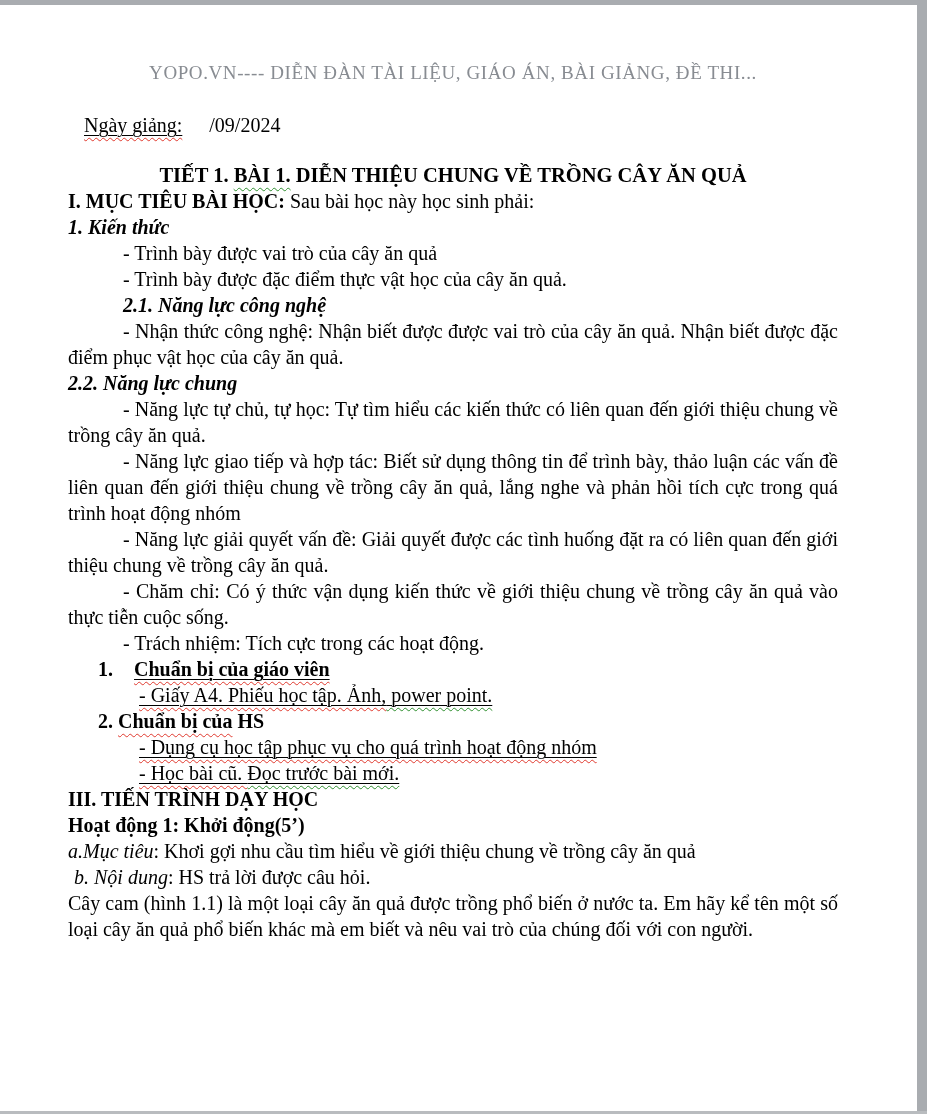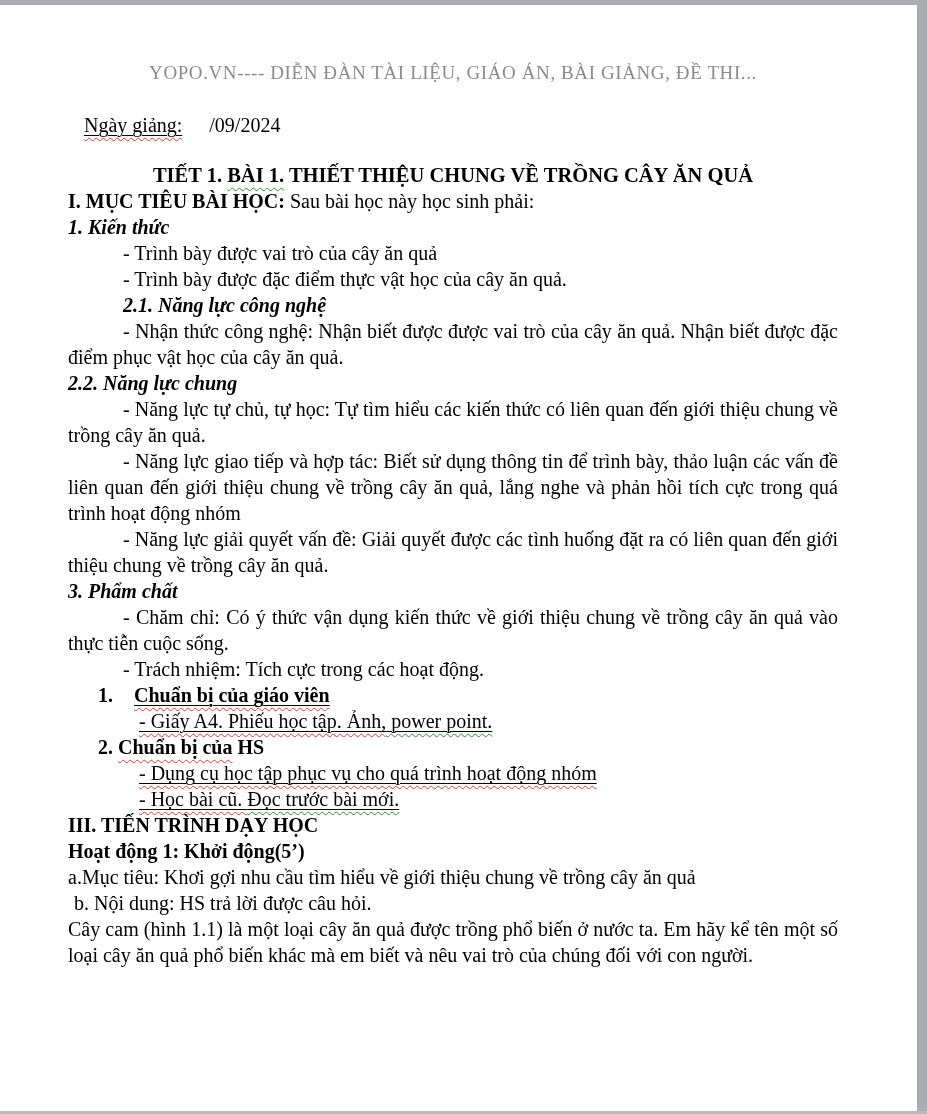--- a/index.html
+++ b/index.html
@@ -15,21 +15,21 @@
   .watermark { font-size:19px; letter-spacing:0.6px; line-height:26px;text-align:center; }
 
   p { font-size:20px; line-height:26px; }
   .date-line { margin-top:26px; }
   .date-value { margin-left:27px; }
 
   .title-line { margin-top:24px; text-align:center; font-weight:bold; font-size:20.5px; }
 
   .b  { font-weight:bold; }
   .bi { font-weight:bold; font-style:italic; }
-  .i  { }
+  .i  { font-style:italic; }
 
   .ind   { text-indent:55px; }
   .ind30 { padding-left:30px; }
   .just  { text-align:justify; }
 
   .u   { text-decoration:underline; text-decoration-thickness:1px; text-underline-offset:3px;margin-left:16px; }
   .sqr { text-decoration:underline; text-decoration-style:wavy; text-decoration-color:#e03a2f; text-decoration-thickness:1px; text-underline-offset:5px; }
   .sqg { text-decoration:underline; text-decoration-style:wavy; text-decoration-color:#2f8f2f; text-decoration-thickness:1px; text-underline-offset:5px; }
 
   .pad6 { padding-left:6px; }
@@ -40,36 +40,35 @@
 <div class="chrome-top" style="background: rgb(169, 172, 176);"></div>
 <div class="chrome-right" style="background: rgb(169, 172, 176);"></div>
 <div class="chrome-bottom" style="background: rgb(185, 188, 191);"></div>
 
 <div class="content">
 
   <p class="watermark" style="color: rgb(136, 140, 146);">YOPO.VN---- DIỄN ĐÀN TÀI LIỆU, GIÁO ÁN, BÀI GIẢNG, ĐỀ THI...</p>
 
   <p class="date-line"><span class="u"><span class="sqr">Ngày giảng:</span></span><span class="date-value">/09/2024</span></p>
 
-  <p class="title-line"><span>TIẾT 1. </span><span class="sqg">BÀI 1.</span><span> THIẾT THIỆU CHUNG VỀ TRỒNG CÂY ĂN QUẢ</span></p>
+  <p class="title-line"><span>TIẾT 1. </span><span class="sqg">BÀI 1.</span><span> DIỄN THIỆU CHUNG VỀ TRỒNG CÂY ĂN QUẢ</span></p>
 
   <p><span class="b">I. MỤC TIÊU BÀI HỌC:</span><span>  Sau bài học này học sinh phải:</span></p>
 
   <p class="bi">1. Kiến thức</p>
   <p class="ind">- Trình bày được vai trò của cây ăn quả</p>
   <p class="ind">- Trình bày được đặc điểm thực vật học của cây ăn quả.</p>
 
   <p class="bi ind">2.1. Năng lực công nghệ</p>
   <p class="ind just">- Nhận thức công nghệ: Nhận biết được được vai trò của cây ăn quả. Nhận biết được đặc điểm phục vật học của cây ăn quả.</p>
   <p class="bi">2.2. Năng lực chung</p>
   <p class="ind just">- Năng lực tự chủ, tự học: Tự tìm hiểu các kiến thức có liên quan đến giới thiệu chung về trồng cây ăn quả.</p>
   <p class="ind just">- Năng lực giao tiếp và hợp tác: Biết sử dụng thông tin để trình bày, thảo luận các vấn đề liên quan đến giới thiệu chung về trồng cây ăn quả, lắng nghe và phản hồi tích cực trong quá trình hoạt động nhóm</p>
   <p class="ind just">- Năng lực giải quyết vấn đề: Giải quyết được các tình huống đặt ra có liên quan đến giới thiệu chung về trồng cây ăn quả.</p>
 
-  <p class="bi">3. Phẩm chất</p>
   <p class="ind just">- Chăm chỉ: Có ý thức vận dụng kiến thức về giới thiệu chung về trồng cây ăn quả vào thực tiễn cuộc sống.</p>
   <p class="ind">- Trách nhiệm: Tích cực trong các hoạt động.</p>
 
 
   <p class="b ind30"><span>1. </span><span class="u"><span class="sqr">Chuẩn bị của giáo viên</span></span></p>
   <p class="ind"><span class="u"><span class="sqr">- Giấy A4. Phiếu học tập. Ảnh,</span><span class="sqg"> power point.</span></span></p>
 
   <p class="b ind30"><span>2. </span><span class="sqr">Chuẩn bị của</span><span> HS</span></p>
   <p class="ind"><span class="u"><span class="sqr">- Dụng cụ học tập phục vụ cho quá trình hoạt động nhóm</span></span></p>
   <p class="ind"><span class="u"><span class="sqr">- Học bài cũ. </span><span class="sqg">Đọc trước bài mới.</span></span></p>

